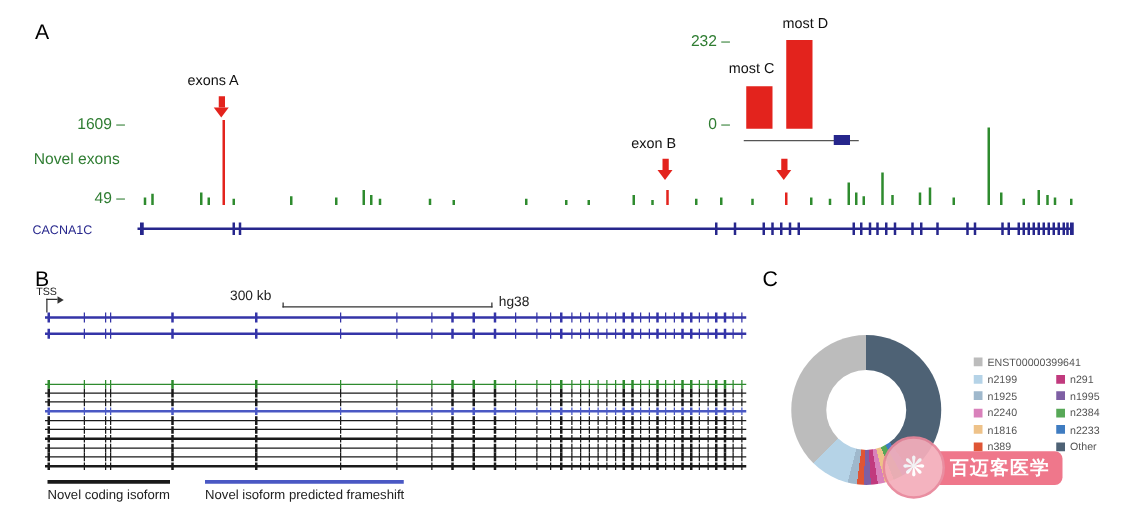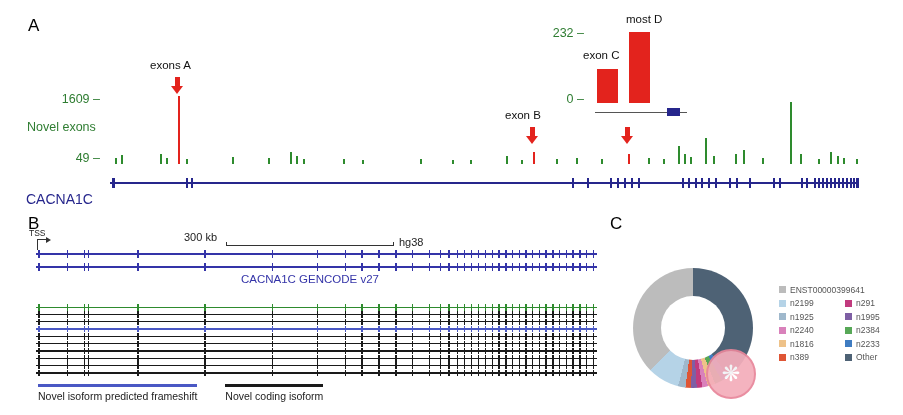--- a/index.html
+++ b/index.html
@@ -91,30 +91,30 @@
   </div>
 
   <div class="ann" style="left:505px;top:109px">exon B</div>
   <div class="arrow-down" style="left:526px;top:127px">
     <i class="stem"></i>
       <i class="head"></i>
   </div>
 
   <div class="gtext" style="left:546px;top:26px;width:38px;text-align:right">232 –</div>
   <div class="gtext" style="left:558px;top:92px;width:26px;text-align:right">0 –</div>
-  <div class="ann" style="left:583px;top:49px">exon C</div>
+  <div class="ann" style="left:583px;top:49px">most C</div>
   <div class="ann" style="left:626px;top:13px">most D</div>
   <div class="hline" style="left:595px;top:112px;width:92px;height:1.2px;background:#555"></div>
   <div class="abs" style="left:667px;top:108px;width:13px;height:8px;background:#26268c"></div>
   <div class="arrow-down" style="left:621px;top:127px">
     <i class="stem"></i>
       <i class="head"></i>
   </div>
 
-  <div class="ann" style="left:26px;top:191px;font-size:14px;color:#26268c">CACNA1C</div>
+  <div class="ann" style="left:26px;top:179px;font-size:10px;color:#26268c">CACNA1C</div>
   <div id="gene-track" class="abs" style="left:110px;top:177px;width:748px;height:12px">
       <div class="hline" style="left: 0px; top: 5px; width: 100%; height: 2px; background: rgb(38, 38, 140);"></div>
       <div class="vtick" style="left: 2px; top: 1px; width: 3px; height: 10px; background: rgb(38, 38, 140);"></div>
       <div class="vtick" style="left: 76px; top: 1px; width: 2px; height: 10px; background: rgb(38, 38, 140);"></div>
       <div class="vtick" style="left: 81px; top: 1px; width: 2px; height: 10px; background: rgb(38, 38, 140);"></div>
       <div class="vtick" style="left: 462px; top: 1px; width: 2px; height: 10px; background: rgb(38, 38, 140);"></div>
       <div class="vtick" style="left: 477px; top: 1px; width: 2px; height: 10px; background: rgb(38, 38, 140);"></div>
       <div class="vtick" style="left: 500px; top: 1px; width: 2px; height: 10px; background: rgb(38, 38, 140);"></div>
       <div class="vtick" style="left: 507px; top: 1px; width: 2px; height: 10px; background: rgb(38, 38, 140);"></div>
       <div class="vtick" style="left: 514px; top: 1px; width: 2px; height: 10px; background: rgb(38, 38, 140);"></div>
@@ -636,31 +636,30 @@
         <div class="vtick" style="left: 516.1px; top: 0px; width: 1.6px; height: 6.5px; background: rgb(26, 26, 26);"></div>
         <div class="vtick" style="left: 522.9px; top: 0px; width: 1.6px; height: 6.5px; background: rgb(26, 26, 26);"></div>
         <div class="vtick" style="left: 529.6px; top: 0px; width: 1.6px; height: 6.5px; background: rgb(26, 26, 26);"></div>
         <div class="vtick" style="left: 536.3px; top: 0px; width: 1.6px; height: 6.5px; background: rgb(26, 26, 26);"></div>
         <div class="vtick" style="left: 543px; top: 0px; width: 1.6px; height: 6.5px; background: rgb(26, 26, 26);"></div>
         <div class="vtick" style="left: 549.8px; top: 0px; width: 1.6px; height: 6.5px; background: rgb(26, 26, 26);"></div>
         <div class="vtick" style="left: 556.5px; top: 0px; width: 1.6px; height: 6.5px; background: rgb(26, 26, 26);"></div>
       </div>
     </div>
 
-  <div class="btext" style="left:190px;top:273px;width:240px;text-align:center;color:#3434a8;font-size:11.5px">CACNA1C GENCODE v27</div>
 
   <div id="b-legend" class="bleg" style="left:38px;top:384px">
+      <div class="bleg-item">
+        <div class="bleg-line" style="background: rgb(26, 26, 26);"></div>
+        <div class="bleg-label">Novel coding isoform</div>
+      </div>
       <div class="bleg-item">
         <div class="bleg-line" style="background: rgb(74, 88, 196);"></div>
         <div class="bleg-label">Novel isoform predicted frameshift</div>
       </div>
-      <div class="bleg-item">
-        <div class="bleg-line" style="background: rgb(26, 26, 26);"></div>
-        <div class="bleg-label">Novel coding isoform</div>
-      </div>
     </div>
 
   <div class="plabel" style="left:610px;top:214px">C</div>
 
   <div id="donut" class="donut" style="left: 633px; top: 268px; width: 120px; height: 120px; background: conic-gradient(rgb(78, 98, 117) 0%, rgb(78, 98, 117) 40%, rgb(63, 124, 193) 40%, rgb(63, 124, 193) 42%, rgb(87, 168, 87) 42%, rgb(87, 168, 87) 44%, rgb(238, 194, 137) 44%, rgb(238, 194, 137) 46%, rgb(217, 129, 187) 46%, rgb(217, 129, 187) 47.5%, rgb(193, 58, 126) 47.5%, rgb(193, 58, 126) 49%, rgb(126, 95, 164) 49%, rgb(126, 95, 164) 50.5%, rgb(223, 85, 53) 50.5%, rgb(223, 85, 53) 52%, rgb(159, 184, 204) 52%, rgb(159, 184, 204) 54%, rgb(181, 211, 231) 54%, rgb(181, 211, 231) 62.5%, rgb(188, 188, 188) 62.5%, rgb(188, 188, 188) 100%);">
     <div class="donut-hole" style="left:28px;top:28px;width:64px;height:64px"></div>
   </div>
 
   <div id="c-legend" class="cleg" style="left:779px;top:283px">
       <div class="cleg-row">
@@ -716,17 +715,18 @@
         </div>
         <div class="cleg-item">
           <div class="cleg-sq" style="background: rgb(78, 98, 117);"></div>
           <div class="cleg-tx">Other</div>
         </div>
       </div>
     </div>
 
   <div class="wm" style="left:706px;top:349px">
     <div class="wm-circle">❋</div>
+    <div class="wm-label">百迈客医学</div>
   </div>
 
 <div class="bar" style="left: 597px; top: 69.3px; width: 21px; height: 33.7px; background: rgb(227, 35, 29);"></div>
     <div class="bar" style="left: 629px; top: 32px; width: 21px; height: 71px; background: rgb(227, 35, 29);"></div>
   </div>
 
 </body></html>

